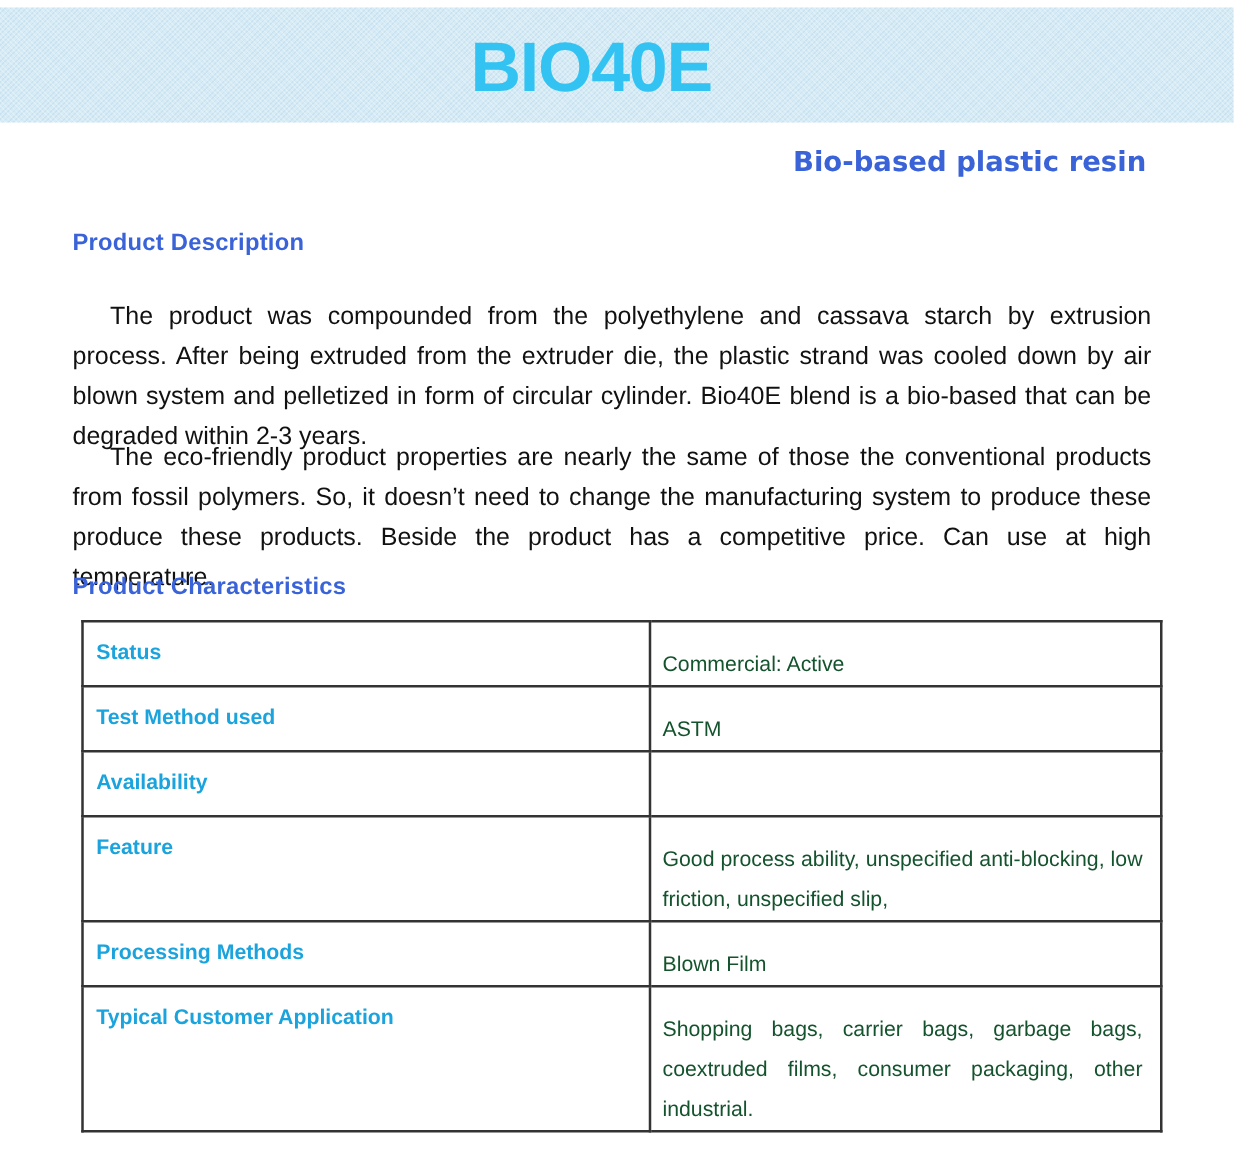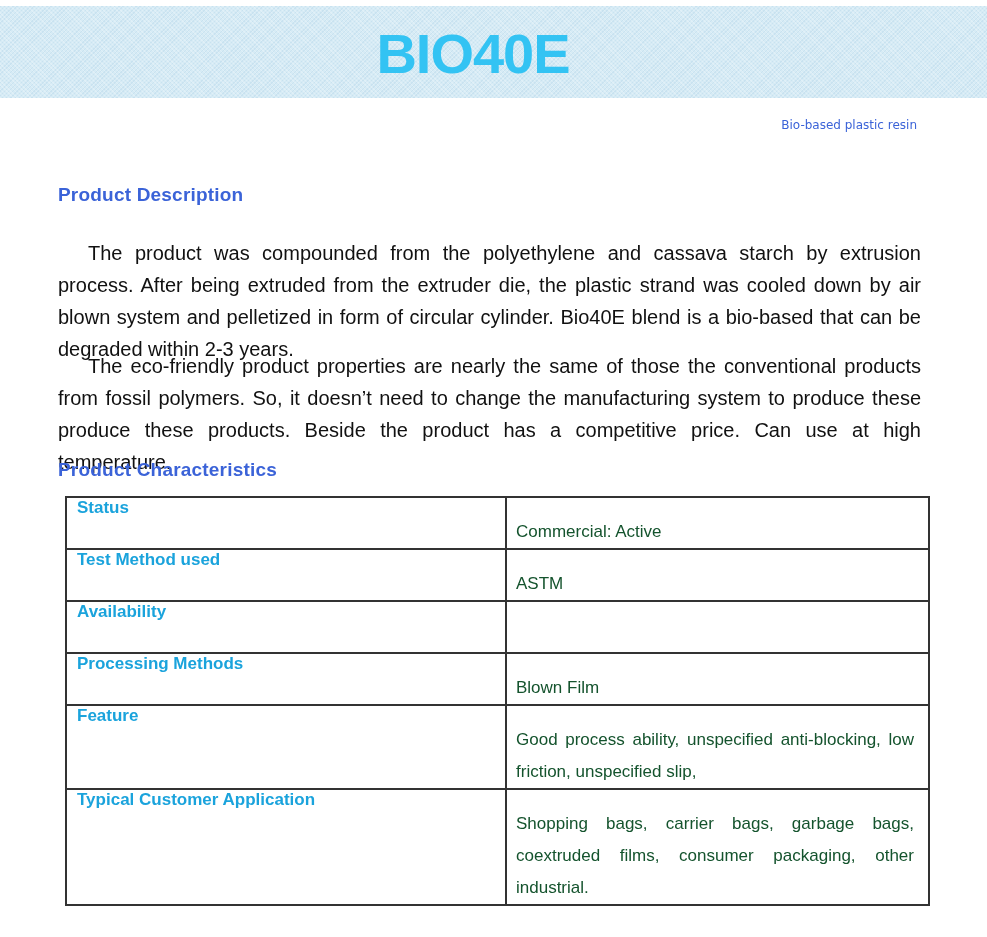--- a/index.html
+++ b/index.html
@@ -6,26 +6,26 @@
   body { width: 987px; height: 937px; position: relative; overflow: hidden;
          font-family: "Liberation Sans", sans-serif; color: #111111; }
   .banner { position: absolute; left: 0; top: 6px; width: 987px; height: 92px;
             background: #d6ebf5;
             background-image: repeating-linear-gradient(45deg, rgba(255,255,255,0.25) 0 1px, transparent 1px 3px),
                               repeating-linear-gradient(-45deg, rgba(160,200,225,0.25) 0 1px, transparent 1px 3px); }
   .title { position: absolute; left: 0; top: 16px; width: 946px; text-align: center;
            font-family: Liberation Sans, sans-serif; font-weight: bold; font-size: 56px;
            color: #33c3f3; letter-spacing: -1px; line-height: 76px; }
   .subtitle { position: absolute; right: 70px; top: 118px; font-family: "DejaVu Sans", sans-serif;
-              font-weight: normal; font-size: 12px; color: #3b63d8; }
+              font-weight: bold; font-size: 22px; color: #3b63d8; }
   .heading { position: absolute; left: 58px; font-weight: bold; font-size: 19px; color: #3b63d8; letter-spacing: 0.2px; }
   .para { position: absolute; left: 58px; width: 863px; font-size: 20px; line-height: 32px;
           text-align: justify; text-indent: 30px; margin: 0; color: #111; }
   table.chars { position: absolute; left: 65px; top: 496px; width: 865px; border-collapse: collapse; }
-  table.chars td { border: 2px solid #333333; vertical-align: top; padding: 0; }
+  table.chars td { border: 2px solid #333333; vertical-align: top; padding: 14px; }
   td.label { width: 428px; padding-left: 10px !important; font-weight: bold; font-size: 17px; color: #1aa3dc; line-height: 20px; }
   td.value { font-size: 17px; color: #14532d; padding: 18px 14px 0 9px !important; line-height: 32px; text-align: justify; }
 </style>
 </head>
 <body>
 
 <div class="banner"></div>
 <div class="title">BIO40E</div>
 <div class="subtitle">Bio-based plastic resin</div>
 
@@ -42,26 +42,26 @@
     <td class="value">Commercial: Active</td>
   </tr>
   <tr style="height:52px;">
     <td class="label">Test Method used</td>
     <td class="value">ASTM</td>
   </tr>
   <tr style="height:52px;">
     <td class="label">Availability</td>
     <td class="value"></td>
   </tr>
+  <tr style="height:84px;">
+    <td class="label">Feature</td>
+    <td class="value">Good process ability, unspecified anti-blocking, low friction, unspecified slip,</td>
+  </tr>
   <tr style="height:51px;">
     <td class="label">Processing Methods</td>
     <td class="value">Blown Film</td>
-  </tr>
-  <tr style="height:84px;">
-    <td class="label">Feature</td>
-    <td class="value">Good process ability, unspecified anti-blocking, low friction, unspecified slip,</td>
   </tr>
   <tr style="height:114px;">
     <td class="label">Typical Customer Application</td>
     <td class="value">Shopping bags, carrier bags, garbage bags, coextruded films, consumer packaging, other industrial.</td>
   </tr>
 </tbody>
   </table>
 
 </body></html>

